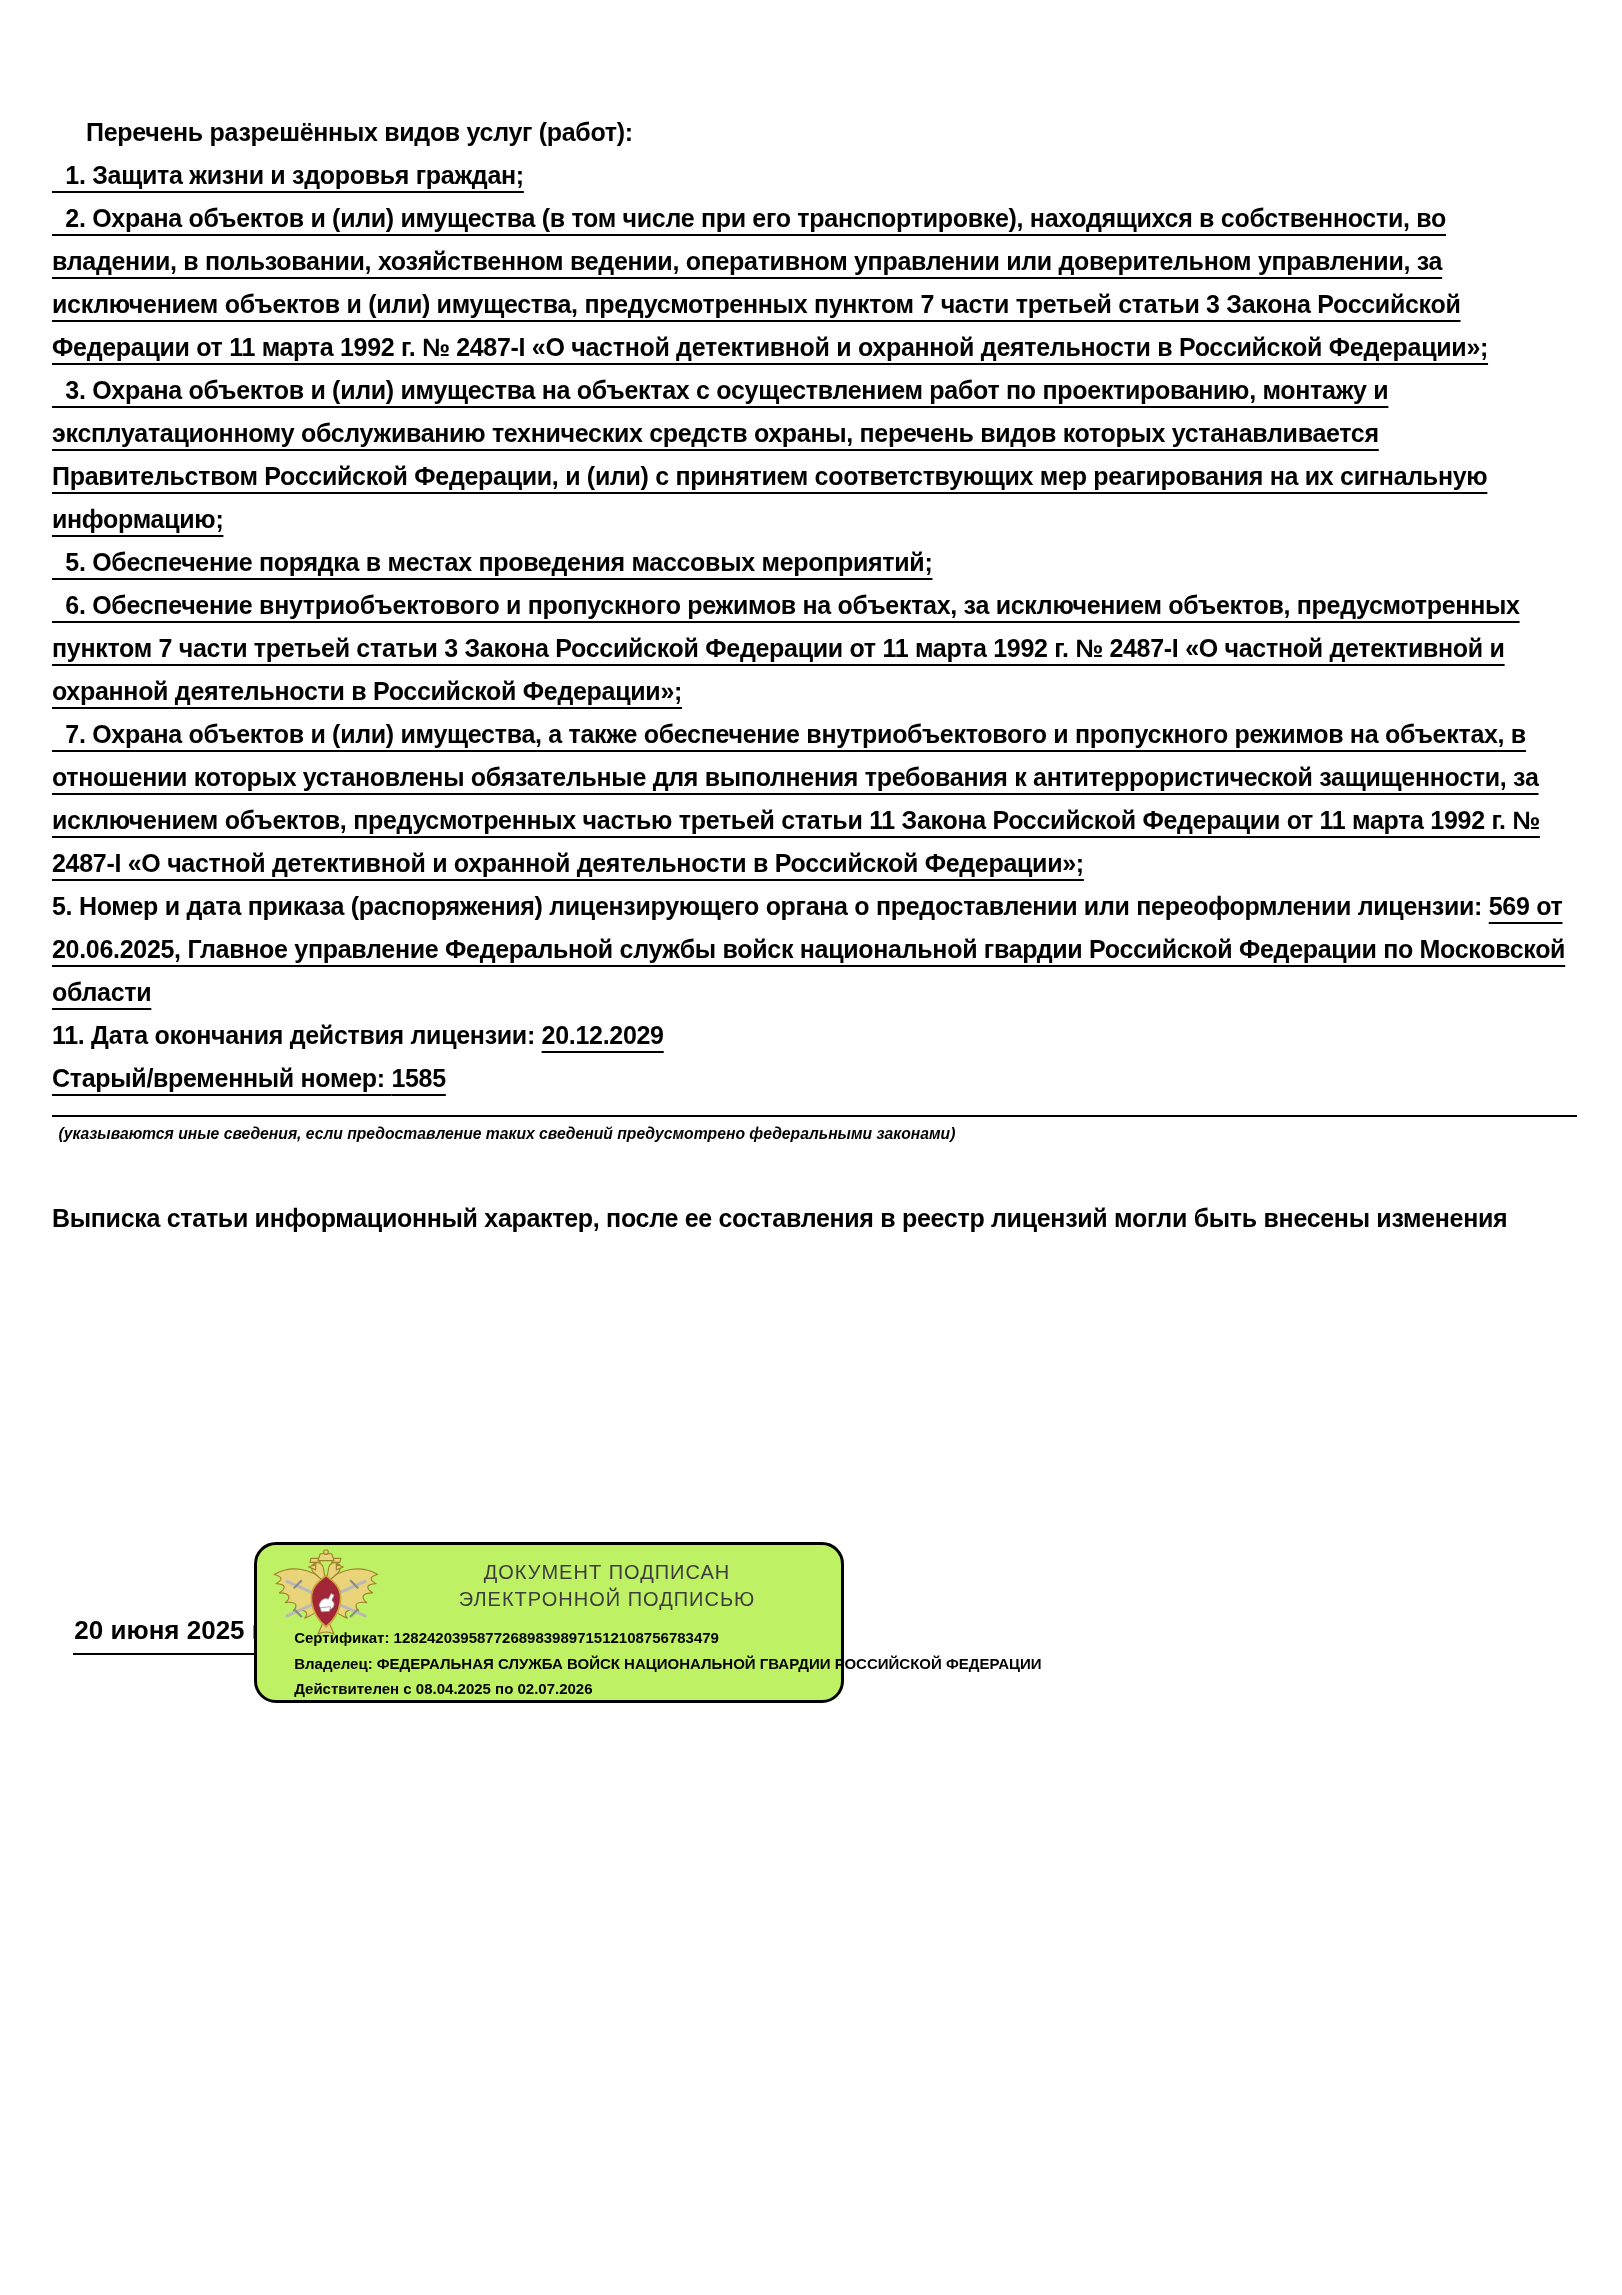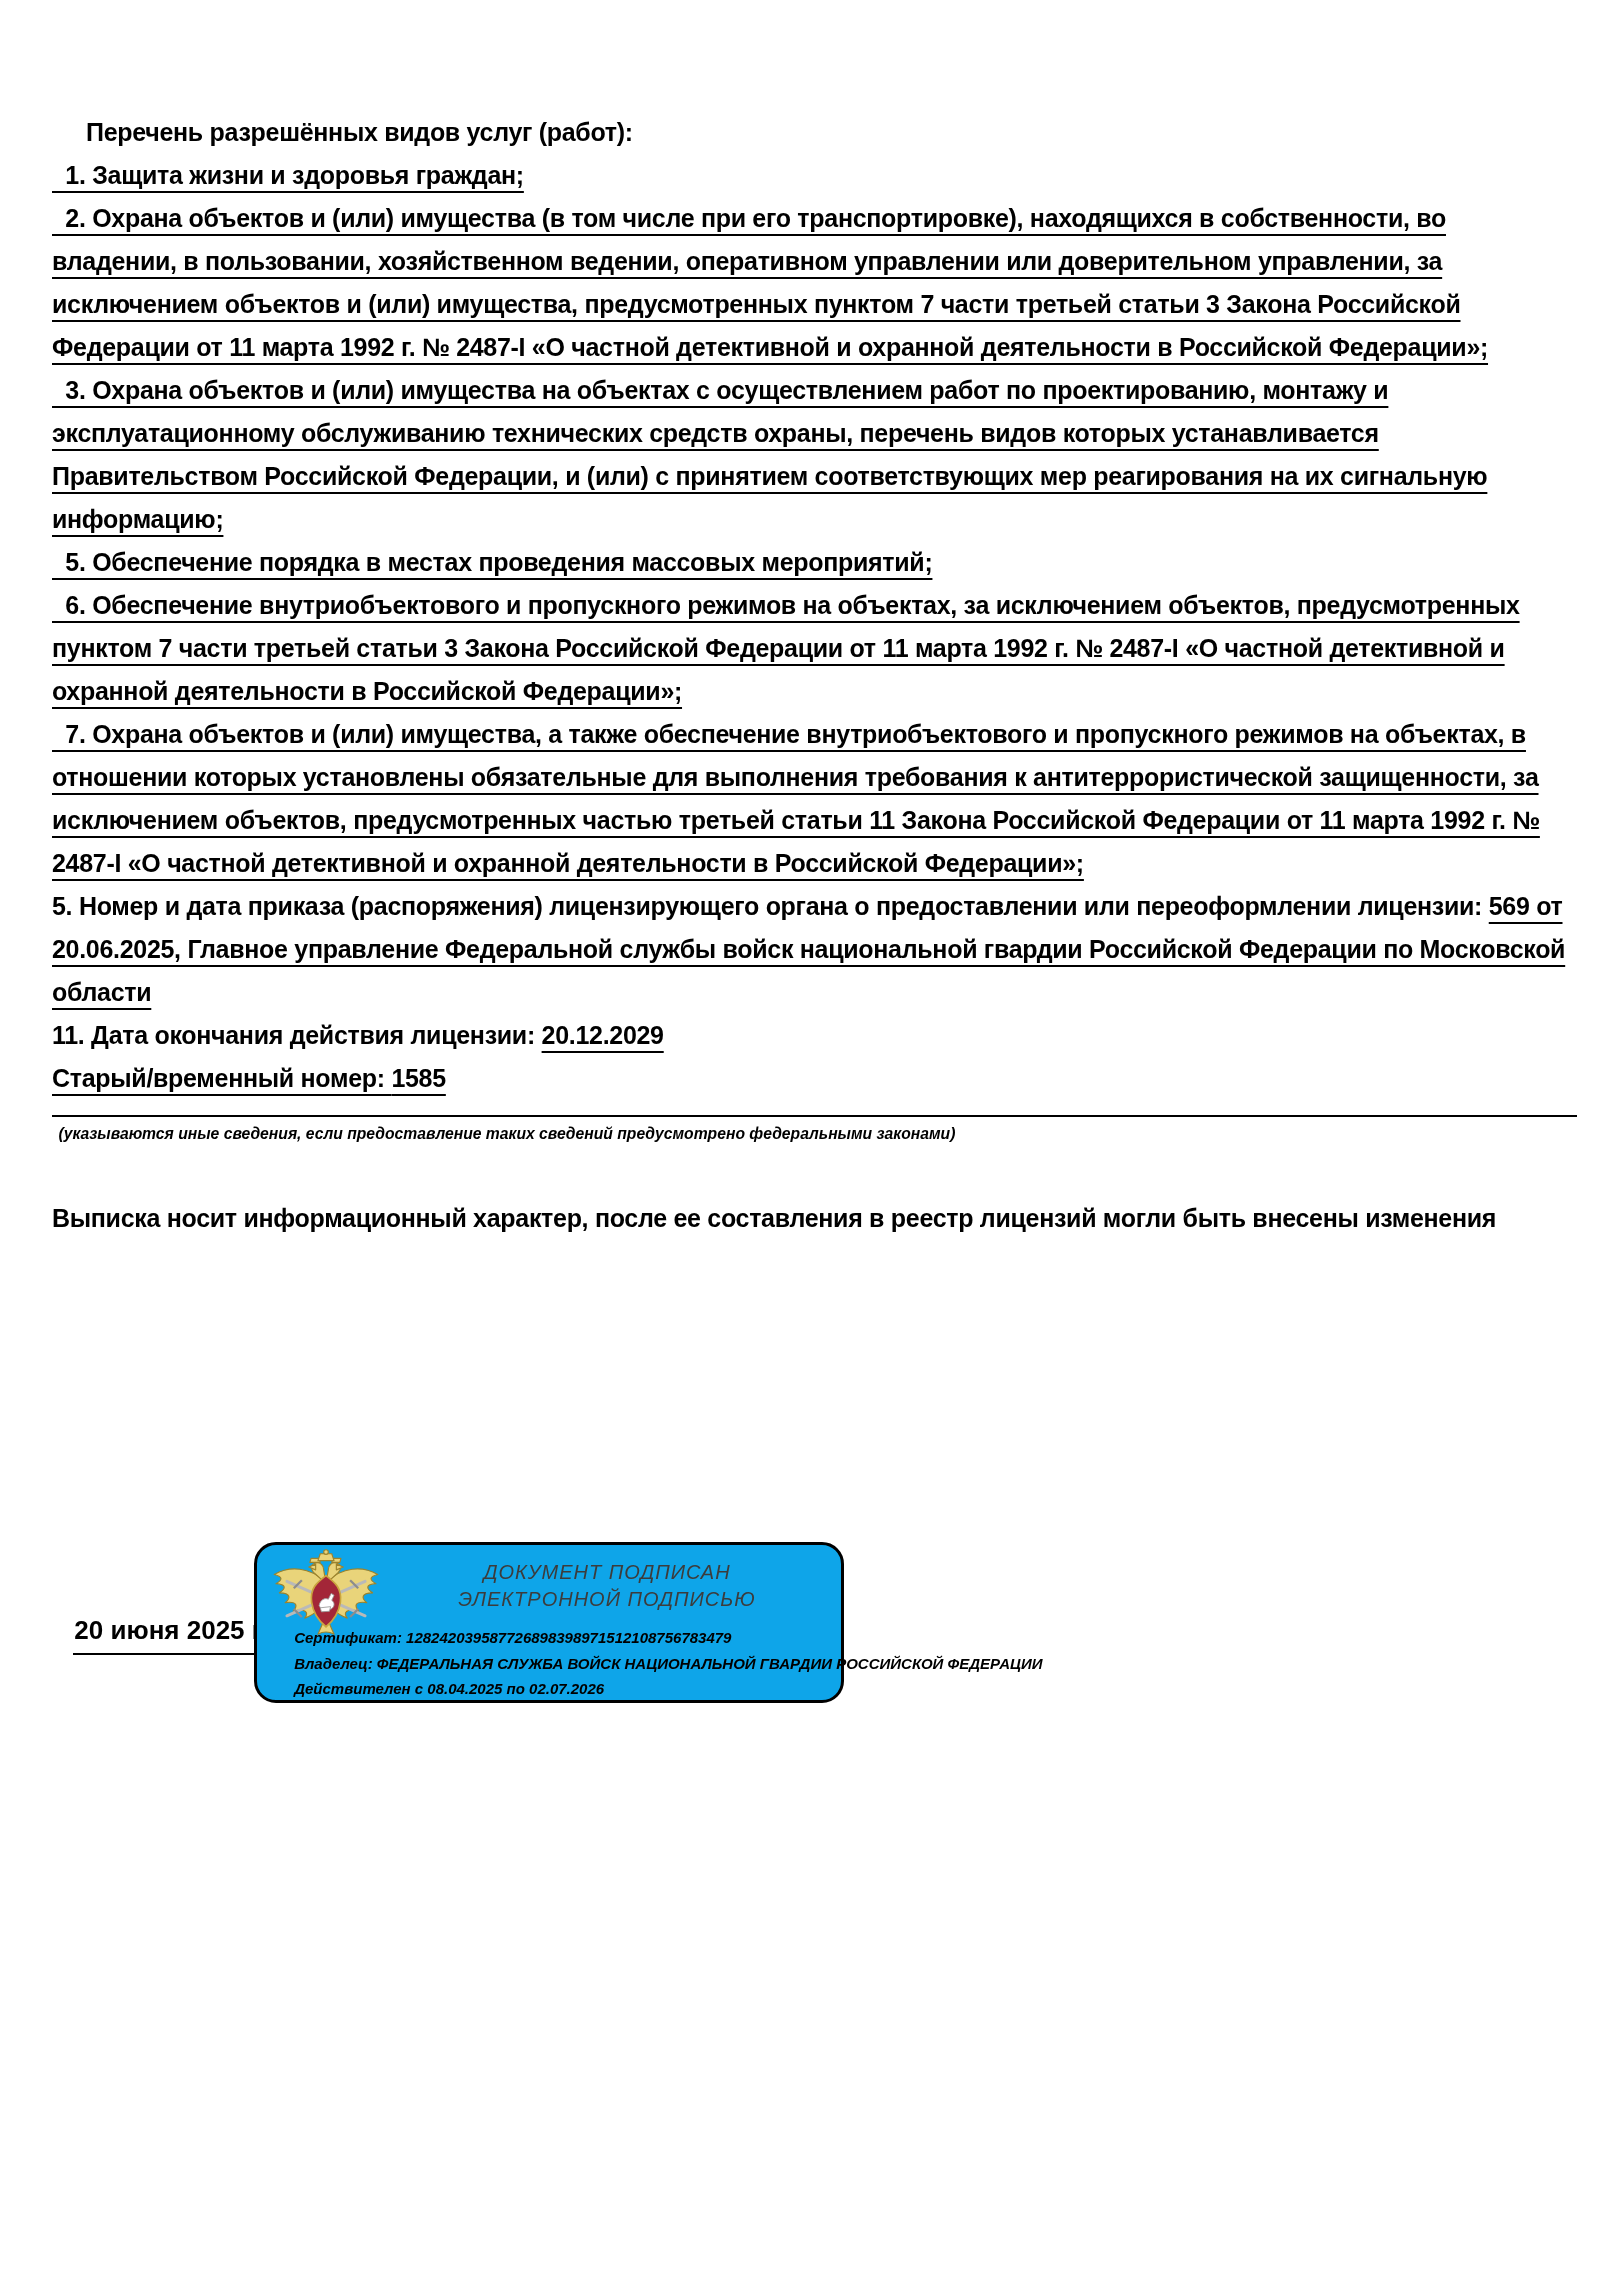--- a/index.html
+++ b/index.html
@@ -50,22 +50,21 @@
     padding:0 3.9px 6.5px 1.3px;
     border-bottom:2.6px solid #000;
   }
   .stamp{
     position:absolute;
     left:254px;top:1542px;
     width:590px;height:161px;
     box-sizing:border-box;
     border:3.9px solid #000;
     border-radius:22px;
-    background:#0ea5e9;
-    font-style:italic;
+    background:#bef264;
   }
   .stamp-emblem{
     position:absolute;
     left:7.9px;top:2.6px;
     width:122px;height:92px;
   }
   .stamp-title{
     position:absolute;
     left:131px;top:14.4px;
     width:438px;
@@ -101,21 +100,21 @@
     <p class="u">&nbsp;&nbsp;7. Охрана объектов и (или) имущества, а также обеспечение внутриобъектового и пропускного режимов на объектах, в отношении которых установлены обязательные для выполнения требования к антитеррористической защищенности, за исключением объектов, предусмотренных частью третьей статьи 11 Закона Российской Федерации от 11 марта 1992 г. № 2487-I «О частной детективной и охранной деятельности в Российской Федерации»;</p>
 
     <p><span>5. Номер и дата приказа (распоряжения) лицензирующего органа о предоставлении или переоформлении лицензии: </span><span class="u">569 от 20.06.2025, Главное управление Федеральной службы войск национальной гвардии Российской Федерации по Московской области</span></p>
 
     <p><span>11. Дата окончания действия лицензии: </span><span class="u">20.12.2029</span></p>
 
     <p class="old-line"><span class="u">Старый/временный номер: </span><span class="u">1585</span></p>
 
     <p class="footnote">(указываются иные сведения, если предоставление таких сведений предусмотрено федеральными законами)</p>
 
-    <p class="disclaimer">Выписка носит информационный характер, после ее составления в реестр лицензий могли быть внесены изменения</p>
+    <p class="disclaimer">Выписка статьи информационный характер, после ее составления в реестр лицензий могли быть внесены изменения</p>
   </div>
 
   <div class="sign-date">20 июня 2025 г.</div>
 
   <div class="stamp">
 
     <svg class="stamp-emblem" viewBox="0 0 200 160" xmlns="http://www.w3.org/2000/svg">
       <g fill="#e9d47a" stroke="#9c832c" stroke-width="2" stroke-linejoin="round">
 
         <path d="M98 58 C72 34 38 30 10 46 C26 50 24 56 13 62 C32 63 30 71 19 78 C40 78 38 88 29 95 C52 92 50 102 43 110 C66 104 70 113 63 122 C84 114 93 104 96 90 Z"></path>

